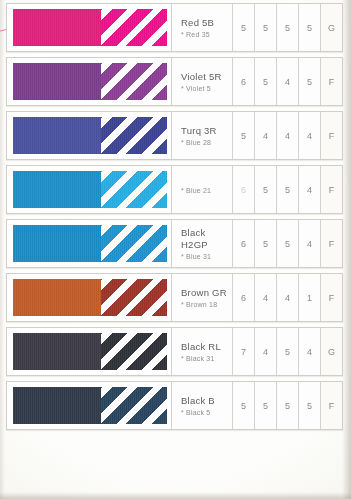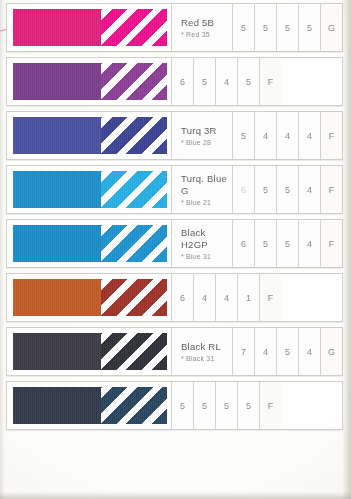--- a/index.html
+++ b/index.html
@@ -187,20 +187,24 @@
     </div>
   </div>
 
   <div class="row">
     <div class="swatch-cell">
       <div class="swatch">
         <div class="swatch-solid" style="background: rgb(122, 61, 139);"></div>
         <div class="swatch-striped" style="background: repeating-linear-gradient(-45deg, rgb(139, 62, 150) 0px, rgb(139, 62, 150) 11px, rgb(255, 255, 255) 11px, rgb(255, 255, 255) 18px);"></div>
       </div>
     </div>
+    <div class="name-cell">
+      <div class="name-main">Violet 5R</div>
+      <div class="name-sub">* Violet 5</div>
+    </div>
     <div class="ratings">
       <div class="rating">6</div>
       <div class="rating">5</div>
       <div class="rating">4</div>
       <div class="rating">5</div>
       <div class="rating tint">F</div>
     </div>
   </div>
 
   <div class="row">
@@ -224,21 +228,20 @@
   </div>
 
   <div class="row">
     <div class="swatch-cell">
       <div class="swatch">
         <div class="swatch-solid" style="background: rgb(29, 143, 201);"></div>
         <div class="swatch-striped" style="background: repeating-linear-gradient(-45deg, rgb(39, 174, 227) 0px, rgb(39, 174, 227) 11px, rgb(255, 255, 255) 11px, rgb(255, 255, 255) 18px);"></div>
       </div>
     </div>
     <div class="name-cell">
-      <div class="name-main">Turq. Blue G</div>
       <div class="name-sub">* Blue 21</div>
     </div>
     <div class="ratings">
       <div class="rating faint">6</div>
       <div class="rating">5</div>
       <div class="rating">5</div>
       <div class="rating">4</div>
       <div class="rating tint">F</div>
     </div>
   </div>
@@ -263,20 +266,24 @@
     </div>
   </div>
 
   <div class="row">
     <div class="swatch-cell">
       <div class="swatch">
         <div class="swatch-solid" style="background: rgb(194, 92, 40);"></div>
         <div class="swatch-striped" style="background: repeating-linear-gradient(-45deg, rgb(158, 51, 41) 0px, rgb(158, 51, 41) 11px, rgb(255, 255, 255) 11px, rgb(255, 255, 255) 18px);"></div>
       </div>
     </div>
+    <div class="name-cell">
+      <div class="name-main">Brown GR</div>
+      <div class="name-sub">* Brown 18</div>
+    </div>
     <div class="ratings">
       <div class="rating">6</div>
       <div class="rating">4</div>
       <div class="rating">4</div>
       <div class="rating">1</div>
       <div class="rating tint">F</div>
     </div>
   </div>
 
   <div class="row">
@@ -299,20 +306,24 @@
     </div>
   </div>
 
   <div class="row">
     <div class="swatch-cell">
       <div class="swatch">
         <div class="swatch-solid" style="background: rgb(49, 58, 73);"></div>
         <div class="swatch-striped" style="background: repeating-linear-gradient(-45deg, rgb(40, 69, 94) 0px, rgb(40, 69, 94) 11px, rgb(255, 255, 255) 11px, rgb(255, 255, 255) 18px);"></div>
       </div>
     </div>
+    <div class="name-cell">
+      <div class="name-main">Black B</div>
+      <div class="name-sub">* Black 5</div>
+    </div>
     <div class="ratings">
       <div class="rating">5</div>
       <div class="rating">5</div>
       <div class="rating">5</div>
       <div class="rating">5</div>
       <div class="rating tint">F</div>
     </div>
   </div>
 </div>
 

